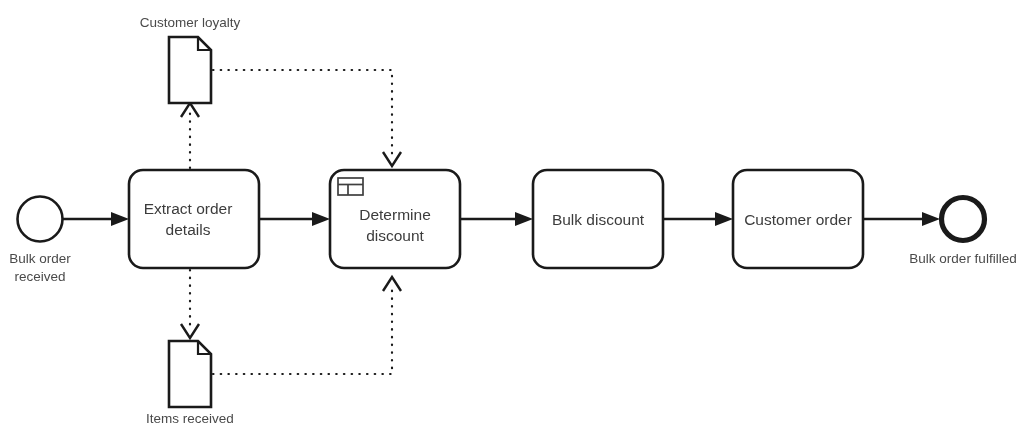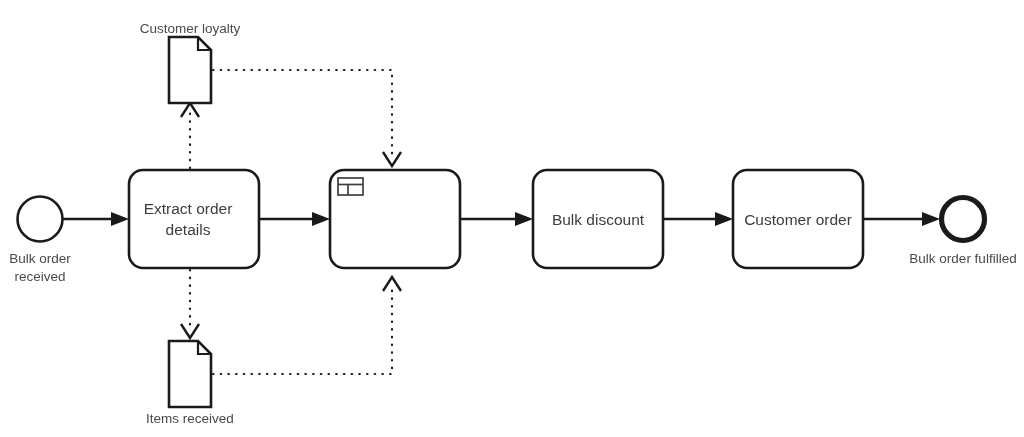--- a/index.html
+++ b/index.html
@@ -182,27 +182,29 @@
     <g>
       <path class="dataobj-shape" d="M169,341 L198,341 L211,354 L211,407 L169,407 Z"></path>
       <polyline class="dataobj-fold" points="198,341 198,354 211,354"></polyline>
     </g>
 
   </svg>
 
   <div class="task-label" style="left:129px; top:170px; width:118px; height:98px;">Extract order
 details</div>
 
+  <div class="task-label" style="left:330px; top:176px; width:130px; height:98px;">Determine
+discount</div>
 
   <div class="task-label" style="left:533px; top:170px; width:130px; height:98px;">Bulk discount</div>
 
   <div class="task-label" style="left:733px; top:170px; width:130px; height:98px;">Customer order</div>
 
   <div class="ext-label" style="left:-20px; top:250px; width:120px;">Bulk order
 received</div>
 
   <div class="ext-label" style="left:888px; top:250px; width:150px; text-align:center;">Bulk order fulfilled</div>
 
-  <div class="ext-label" style="left:110px; top:20px; width:160px;">Customer loyalty</div>
+  <div class="ext-label" style="left:110px; top:14px; width:160px;">Customer loyalty</div>
 
   <div class="ext-label" style="left:120px; top:410px; width:140px;">Items received</div>
 
 </div>
 
 </body></html>

